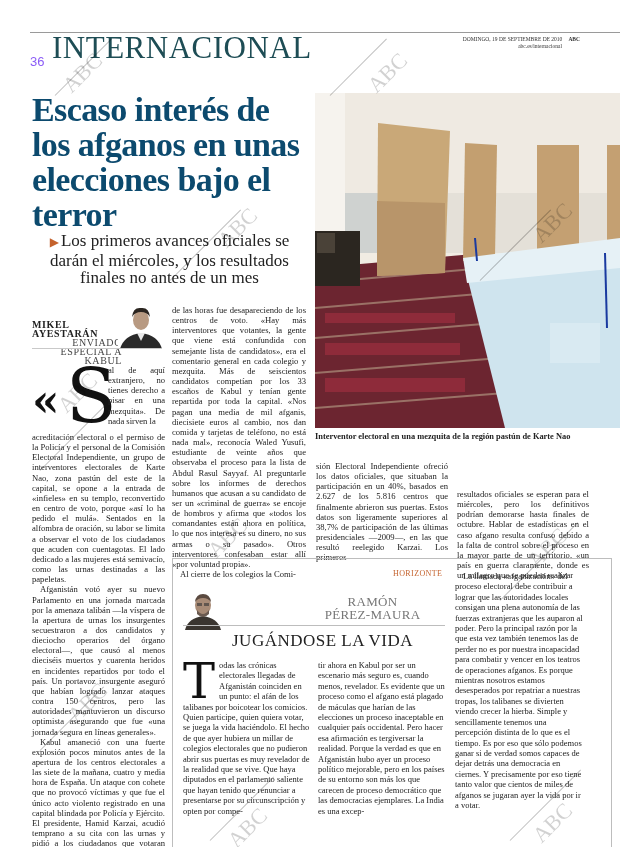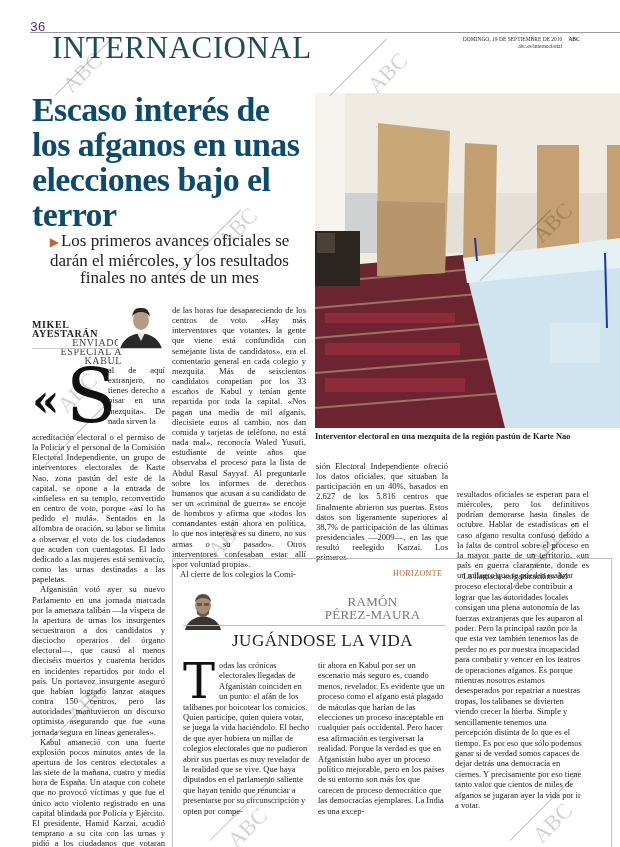--- a/index.html
+++ b/index.html
@@ -1,20 +1,20 @@
 <!DOCTYPE html>
 <html><head>
   <meta charset="utf-8">
   <style>
     * { box-sizing: border-box; margin: 0; padding: 0; }
     html, body { width: 620px; height: 847px; background: #ffffff; overflow: hidden; }
     body { position: relative; font-family: "DejaVu Serif", serif; color: #1a1a1a; }
 
     .top-rule { position: absolute; left: 30px; top: 32px; width: 590px; height: 1px; background: #9a9a9a; }
-    .page-num { position: absolute; left: 30px; top: 20px; font-family: Liberation Mono, monospace; font-size: 13px; color: #4c1d95; }
+    .page-num { position: absolute; left: 30px; top: 54px; font-family: Liberation Sans, sans-serif; font-size: 13px; color: #8b5cf6; }
     .section { position: absolute; left: 52px; top: 30px; font-family: "Liberation Serif", serif; font-size: 31px; color: #1e4d55; letter-spacing: 0.5px; line-height: 36px; }
     .dateline { position: absolute; right: 40px; top: 36px; text-align: right; font-family: "Liberation Serif", serif; font-size: 5.5px; color: #333; line-height: 7px; }
     .dateline .abc { font-weight: bold; margin-left: 6px; }
 
     .headline { position: absolute; left: 32px; top: 92px; width: 280px; font-family: Liberation Serif, serif; font-weight: bold; font-size: 34px; line-height: 35px; color: #0c4a6e; letter-spacing: -0.6px; }
     .subhead { position: absolute; left: 32px; top: 232px; width: 275px; font-family: "Liberation Serif", serif; font-size: 17px; line-height: 17.5px; color: #222; text-align: center; }
     .subhead .tri { color: #c4622d; font-size: 12px; margin-right: 2px; }
 
     .byline { position: absolute; left: 32px; top: 320px; width: 90px; font-family: "Liberation Serif", serif; font-size: 10px; line-height: 9px; text-transform: uppercase; letter-spacing: 0.6px; }
     .byline .name { font-weight: bold; color: #222; }

